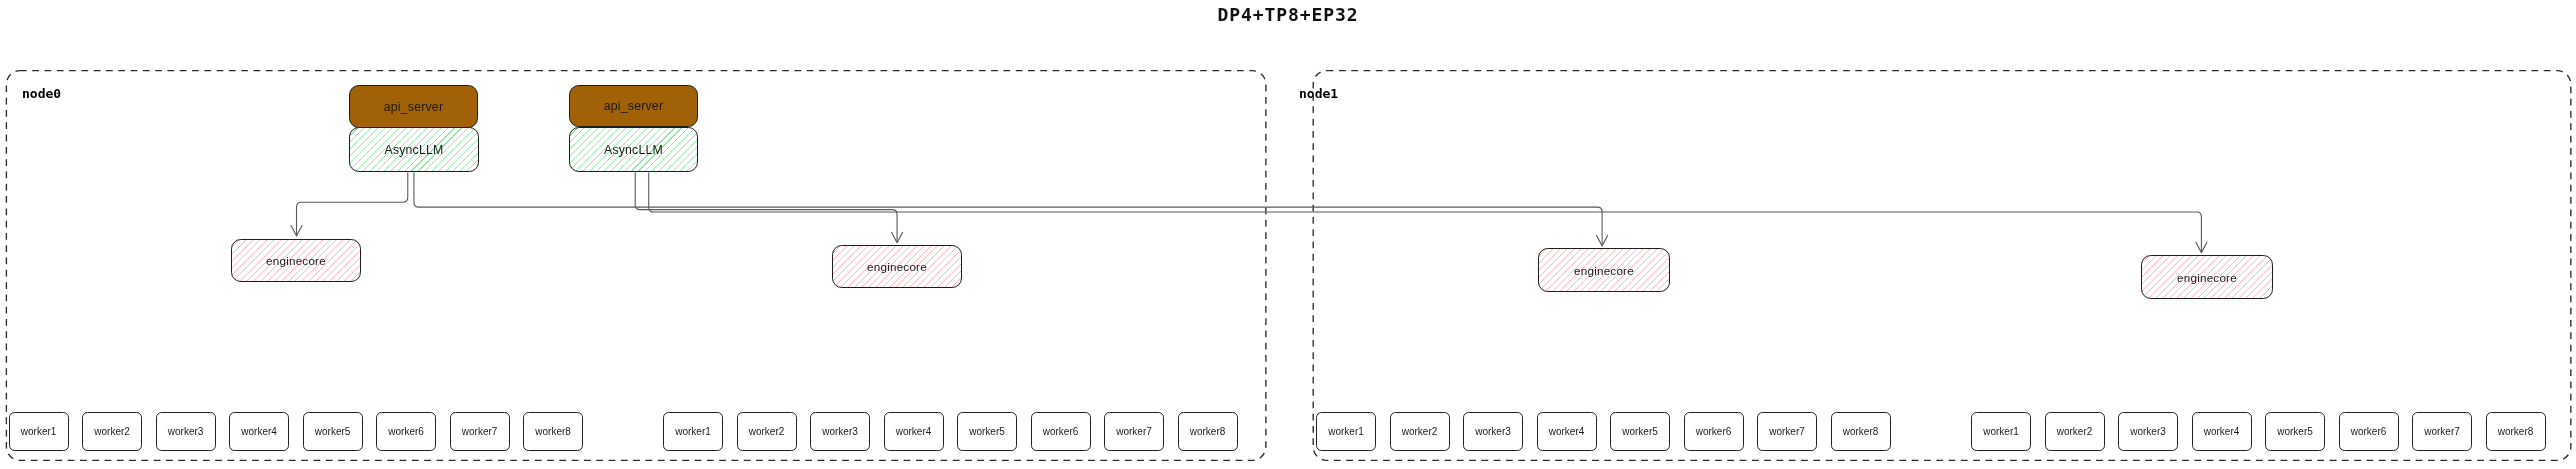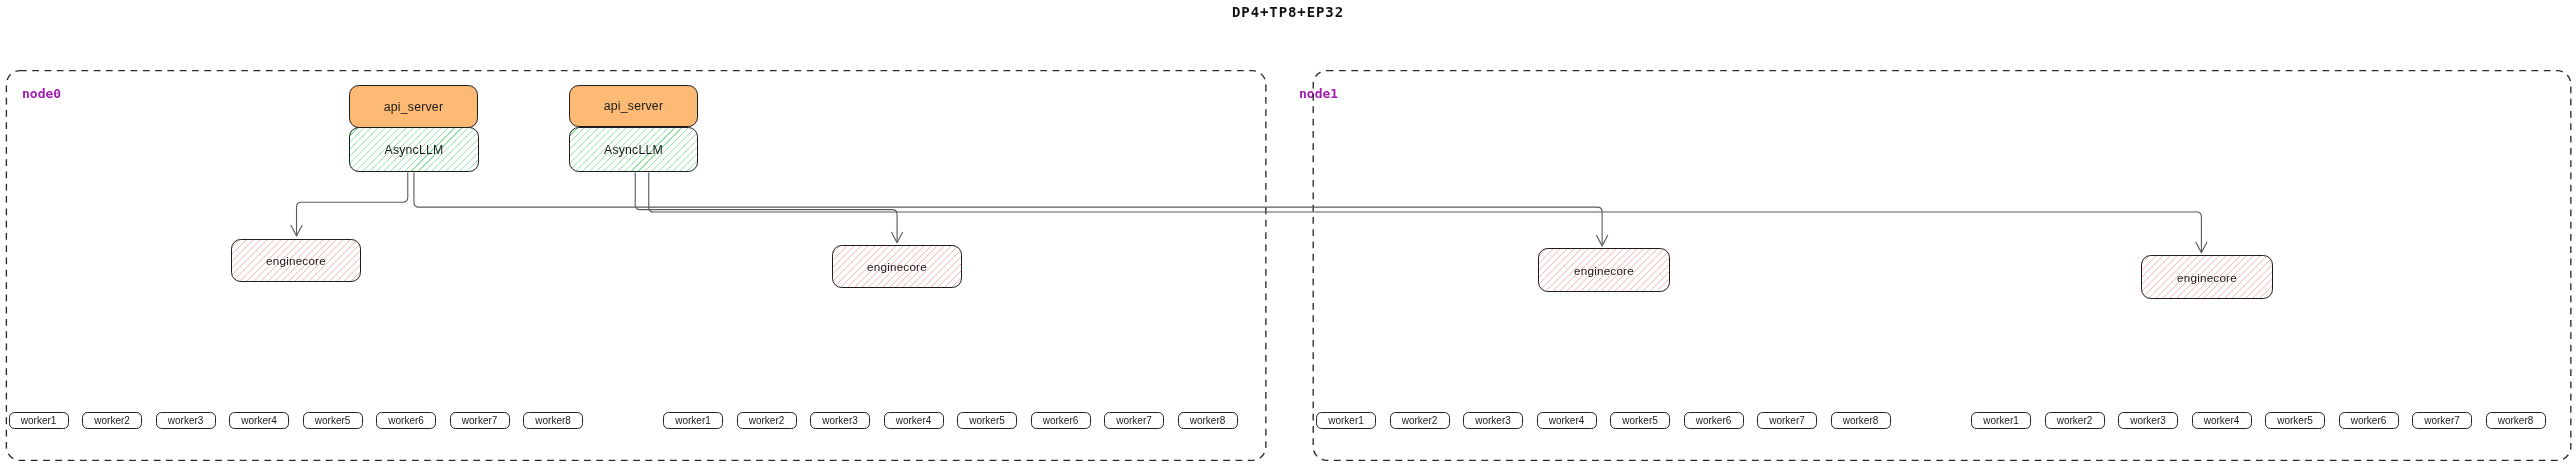--- a/index.html
+++ b/index.html
@@ -1,40 +1,40 @@
 <!DOCTYPE html>
 <html style="font-size:9.8px"><head>
 <meta charset="utf-8">
 <style>
   html,body{margin:0;padding:0;background:#ffffff;}
   body{width:2576px;height:469px;position:relative;overflow:hidden;
        font-family:"Liberation Sans", sans-serif;color:#1a1a1a;}
 
   .title{position:absolute;top:3.7px;left:50%;transform:translateX(-50%);
-         font-family:"DejaVu Sans Mono", monospace;font-size:14px;font-weight:600;
+         font-family:"DejaVu Sans Mono", monospace;font-size:18px;font-weight:600;
          letter-spacing:0.9px;color:#111;white-space:nowrap;}
 
   .node-label{position:absolute;font-family:"DejaVu Sans Mono", monospace;
-              font-size:13px;font-weight:600;color:#a21caf;}
+              font-size:13px;font-weight:600;color:#000000;}
 
   .box{position:absolute;box-sizing:border-box;border:1.5px solid #1d1d1d;
        border-radius:9.8px;display:flex;align-items:center;justify-content:center;
-       background:#fdba74;font-size:12.3px;letter-spacing:0.2px;z-index:2;}
+       background:#a16207;font-size:12.3px;letter-spacing:0.2px;z-index:2;}
 
   .hatch-green{background-color:#ffffff;
     background-image:repeating-linear-gradient(135deg,
       rgba(130,224,150,0.85) 0px, rgba(130,224,150,0.85) 0.8px,
       transparent 0.8px, transparent 4.9px);}
   .hatch-red{background-color:#fffdfd;
     background-image:repeating-linear-gradient(135deg,
       rgba(248,160,160,0.75) 0px, rgba(248,160,160,0.75) 0.7px,
       transparent 0.7px, transparent 4.9px);}
 
   .worker-row{position:absolute;top:412px;display:flex;gap:13.5px;z-index:2;}
-  .worker{box-sizing:border-box;width:60px;height:17px;border:1.2px solid #222222;
+  .worker{box-sizing:border-box;width:60px;height:39px;border:1.2px solid #222222;
           border-radius:5.5px;background:#ffffff;display:flex;align-items:center;
           justify-content:center;font-size:10px;}
 
   svg.overlay{position:absolute;left:0;top:0;z-index:5;pointer-events:none;}
 </style>
 </head>
 <body>
 
 <div class="title">DP4+TP8+EP32</div>
 

